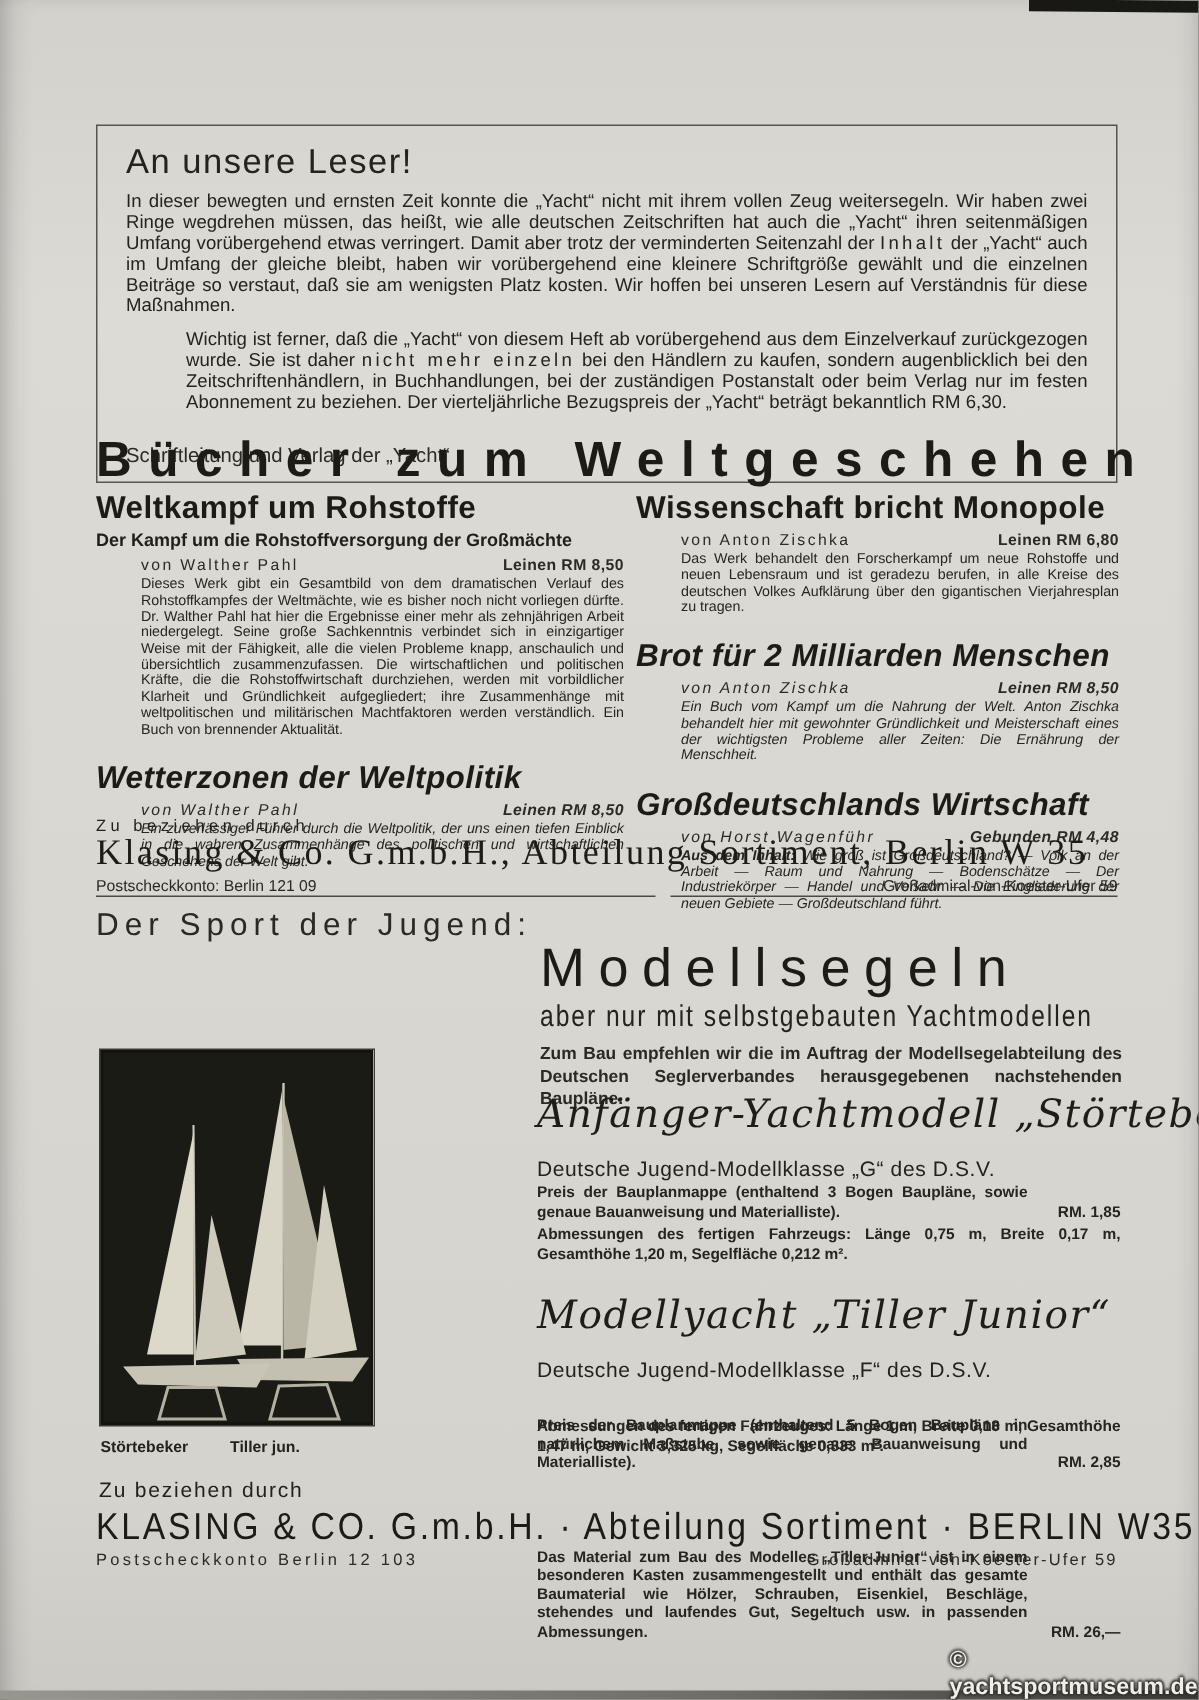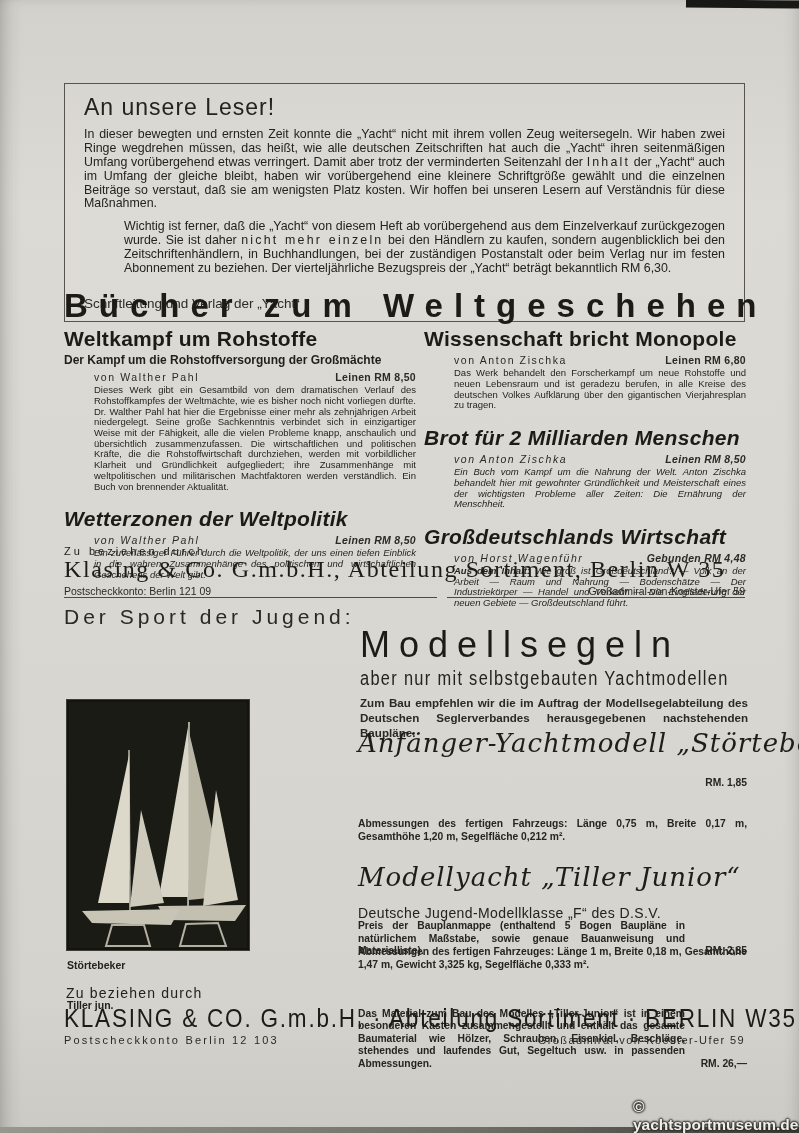--- a/index.html
+++ b/index.html
@@ -45,21 +45,21 @@
   .rule-a { left:64px;  top:597px; width:373px; border-top:1.6px solid #4c4a44; }
   .rule-b { left:447px; top:597px; width:298px; border-top:1.6px solid #4c4a44; }
 
   
   .kicker { left:64px; top:605px; font-size:21px; letter-spacing:4px; color:#2a2924; }
   .model-title { left:360px; top:624px; font-size:36px; letter-spacing:9px; white-space:nowrap; color:#1c1b16; }
   .model-sub { left:360px; top:667px; font-size:20px; letter-spacing:1.6px; white-space:nowrap; transform:scaleX(.82); transform-origin:left center; color:#24231e; }
   .model-intro { left:360px; top:696px; width:388px; font-size:11.6px; font-weight:bold; line-height:1.28; text-align:justify; color:#2a2924; }
 
   .photo { left:67px; top:700px; width:182px; height:250px; box-shadow:0 0 0 1px #3c3b36; }
-  .photo-caption { left:67px; top:959px; width:182px; display:flex; justify-content:center; gap:28px; font-size:10.5px; font-weight:bold; color:#23221d;flex-direction:column; }
+  .photo-caption { left:67px; top:959px; width:182px; display:flex; gap:28px; font-size:10.5px; font-weight:bold; color:#23221d; }
 
   .model-name { font-family:"DejaVu Serif", serif; font-style:italic; font-size:26px; letter-spacing:1px; color:#1e1d18; white-space:nowrap; }
   .model-class { font-size:14px; letter-spacing:.4px; margin-top:7px; color:#23221d; }
   .model-body { font-size:10.3px; line-height:1.22; text-align:justify; color:#26251f; font-weight:bold; }
   .priced { position:relative; padding-right:62px; }
   .priced .price { position:absolute; right:0; bottom:0; font-weight:bold; }
 
   .m1-name { left:358px; top:728px; }
   .m1-class { left:358px; top:764px; }
   .m1-price { left:358px; top:790px; width:389px; }
@@ -177,21 +177,23 @@
       <path d="M45,225 L77,225 L83,246 L39,246 Z" fill="none" stroke="#b3b0a1" stroke-width="2"></path>
       <path d="M119,224 L151,223 L159,246 L113,246 Z" fill="none" stroke="#b3b0a1" stroke-width="2"></path>
     </svg>
   </div>
   <div class="abs photo-caption">
     <span>Störtebeker</span>
     <span>Tiller jun.</span>
   </div>
 
   <div class="abs model-name m1-name">Anfänger-Yachtmodell „Störtebeker“</div>
+  <div class="abs model-class m1-class">Deutsche Jugend-Modellklasse „G“ des D.S.V.</div>
   <p class="abs model-body priced m1-price">
+    <span>Preis der Bauplanmappe (enthaltend 3 Bogen Baupläne, sowie genaue Bauanweisung und Materialliste).</span>
     <span class="price">RM. 1,85</span>
   </p>
   <p class="abs model-body m1-dims">Abmessungen des fertigen Fahrzeugs: Länge 0,75 m, Breite 0,17 m, Gesamthöhe 1,20 m, Segelfläche 0,212 m².</p>
 
   <div class="abs model-name m2-name">Modellyacht „Tiller Junior“</div>
   <div class="abs model-class m2-class">Deutsche Jugend-Modellklasse „F“ des D.S.V.</div>
   <p class="abs model-body priced m2-price">
     <span>Preis der Bauplanmappe (enthaltend 5 Bogen Baupläne in natürlichem Maßstabe, sowie genaue Bauanweisung und Materialliste).</span>
     <span class="price">RM. 2,85</span>
   </p>

